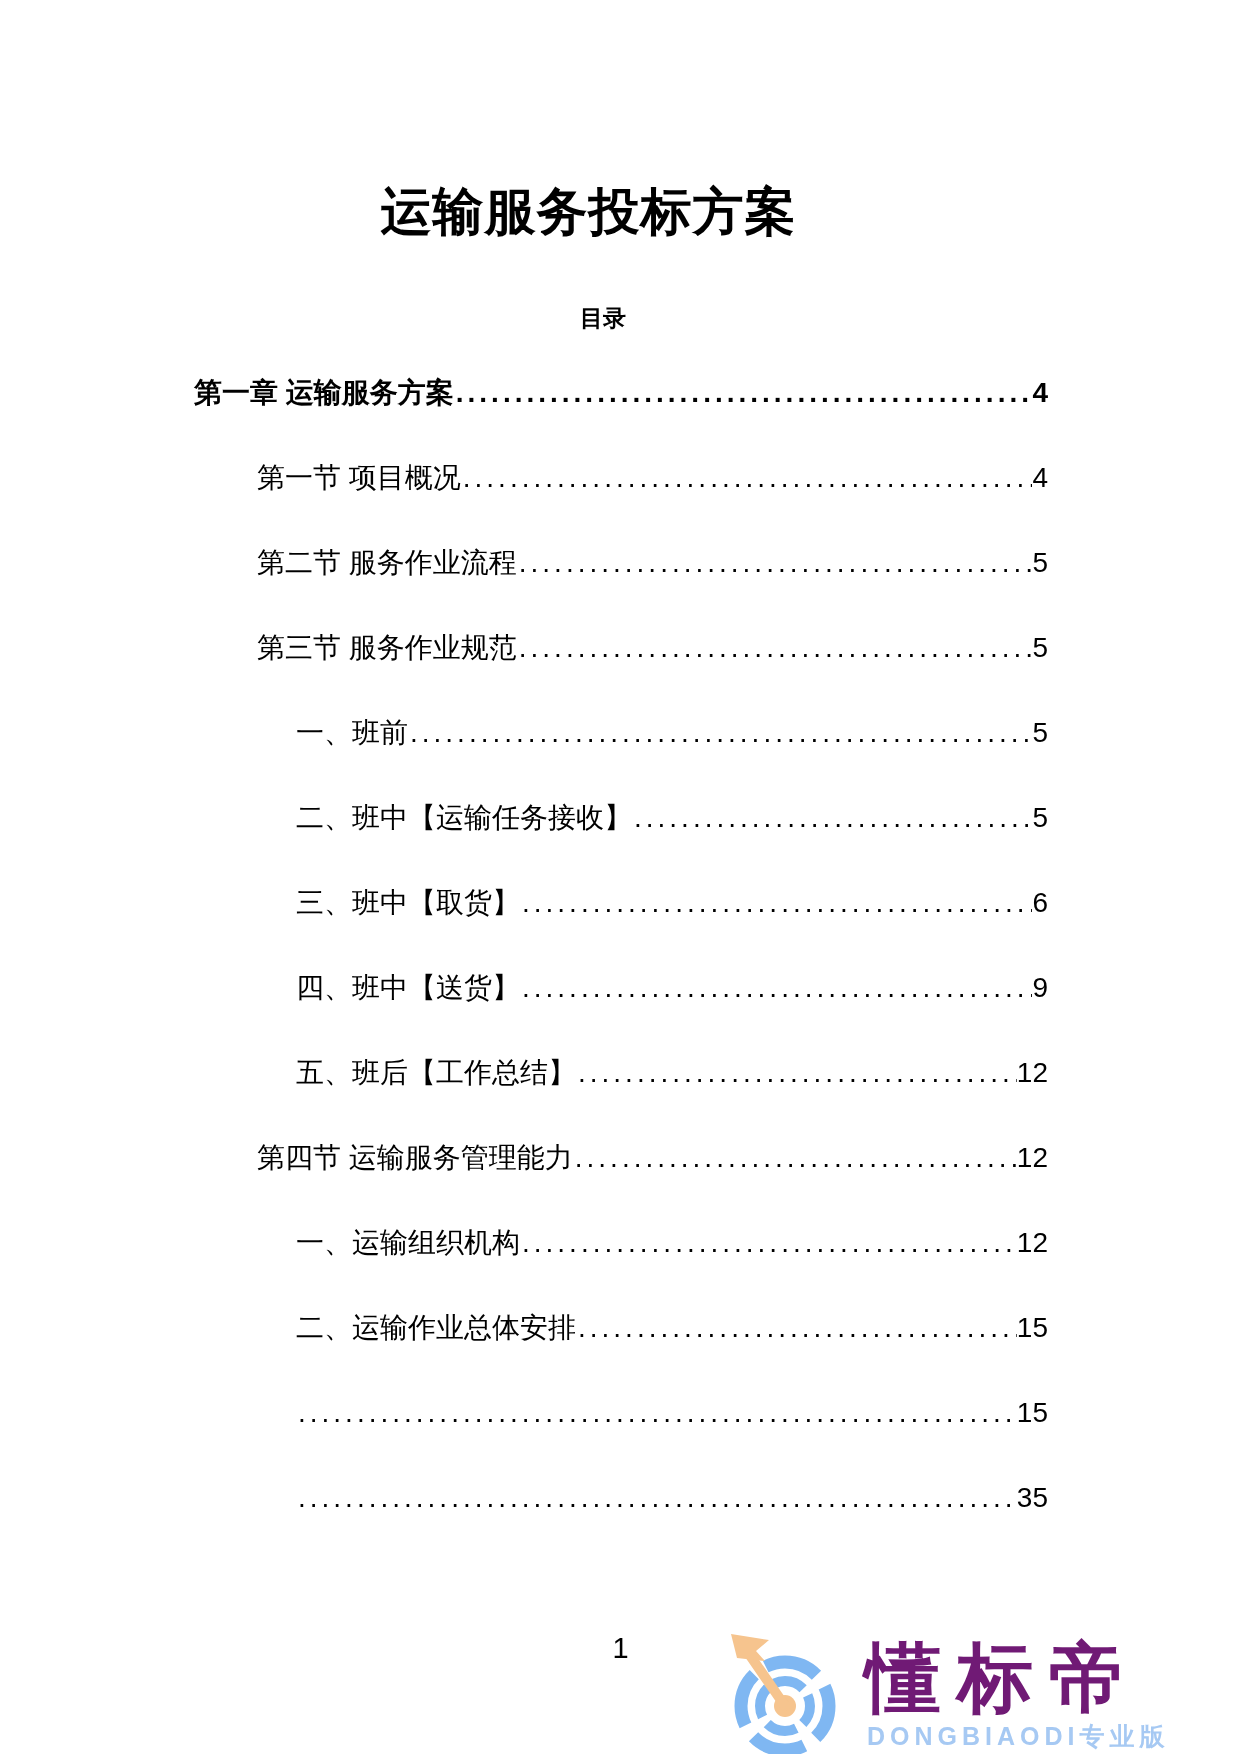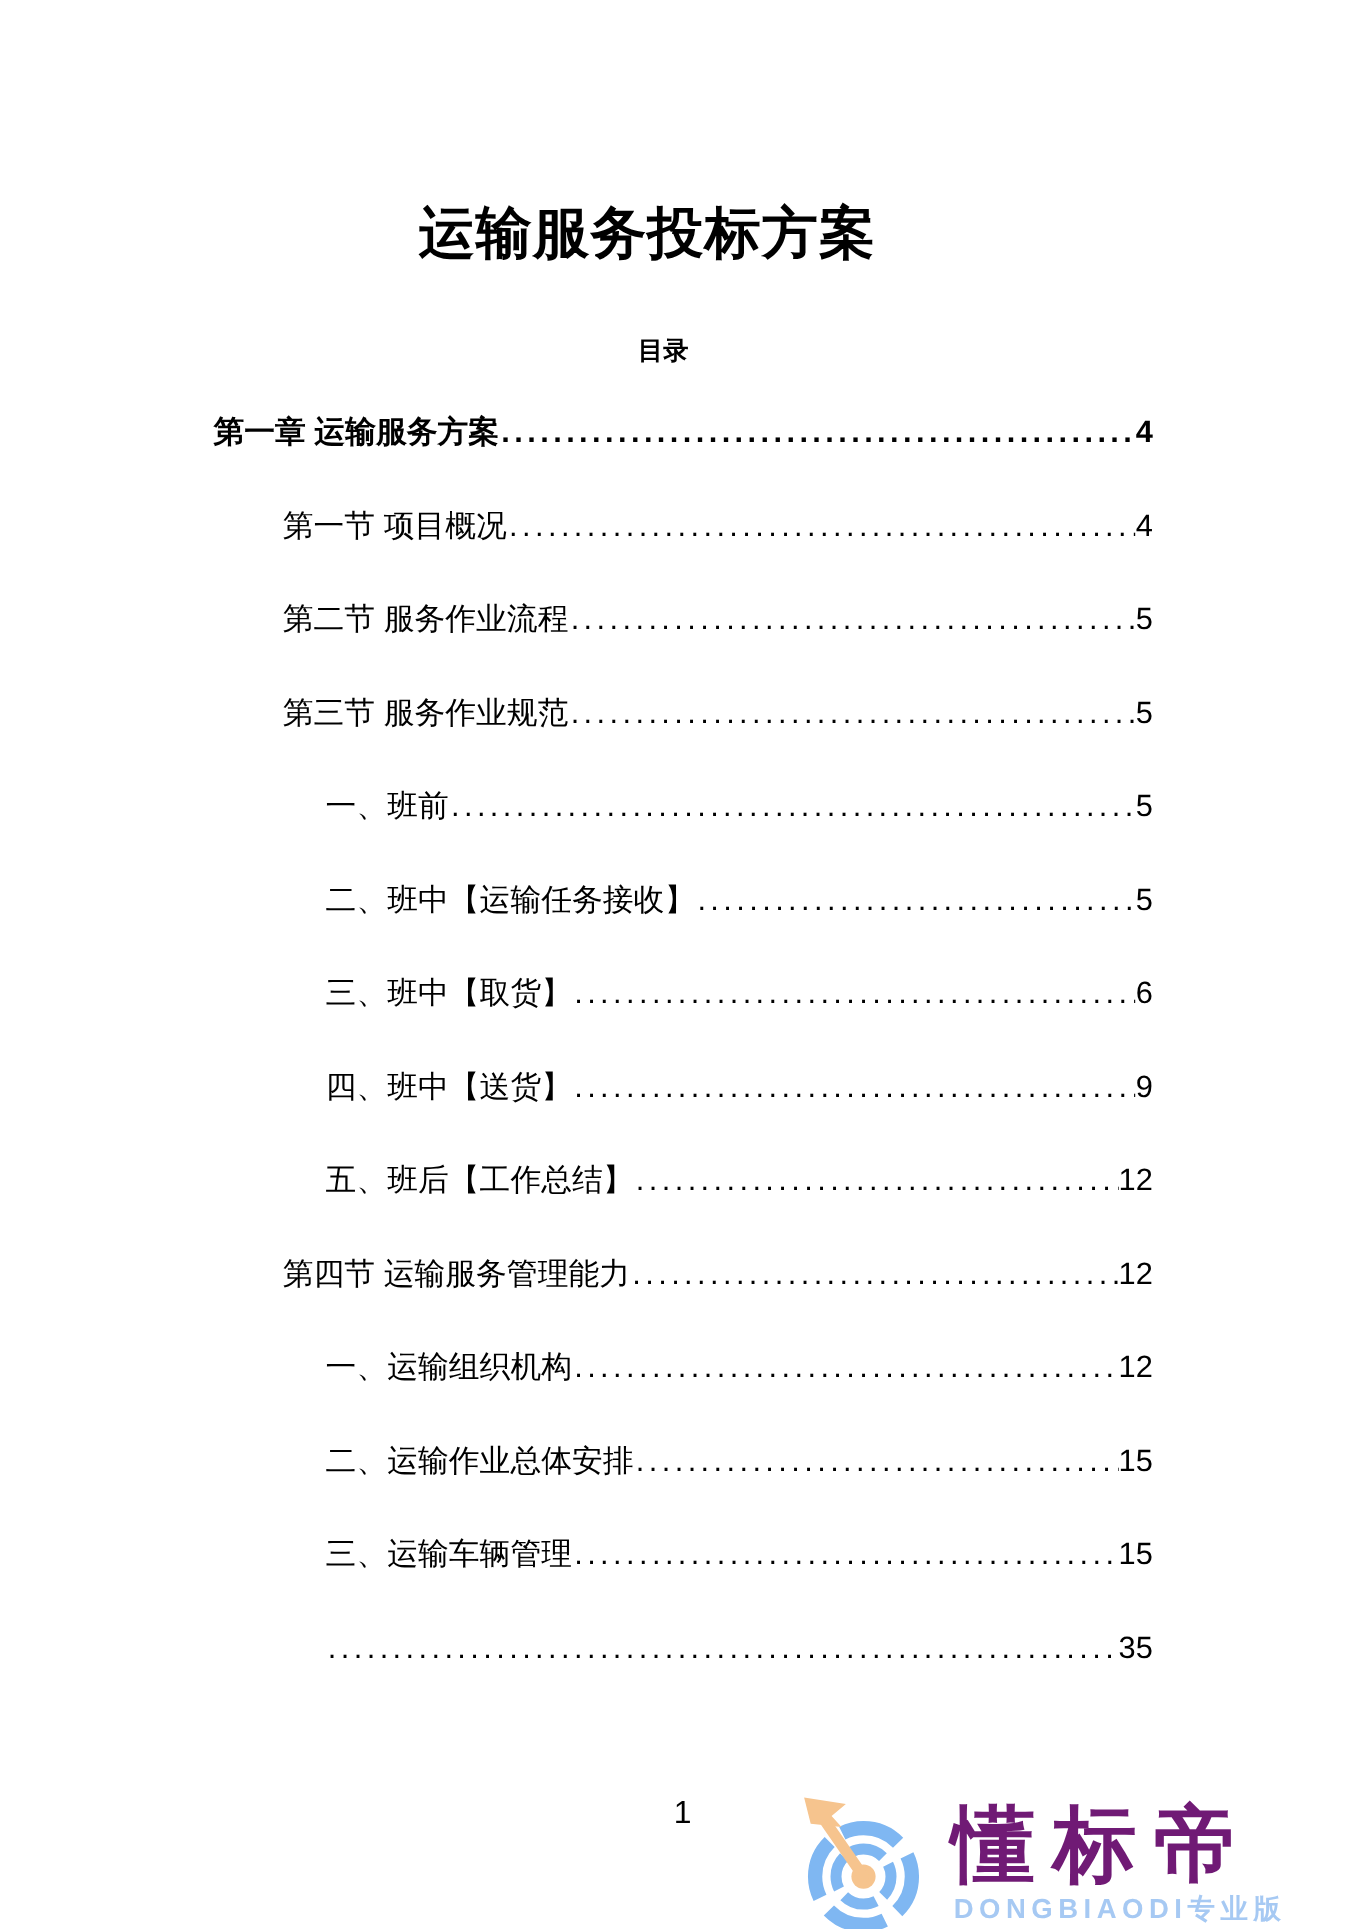--- a/index.html
+++ b/index.html
@@ -128,21 +128,20 @@
     <span class="toc-label">一、运输组织机构</span>
     <span class="dot-leader">......................................................................................................................................................</span>
     <span class="toc-page">12</span>
   </div>
       <div class="toc-row lvl2">
     <span class="toc-label">二、运输作业总体安排</span>
     <span class="dot-leader">......................................................................................................................................................</span>
     <span class="toc-page">15</span>
   </div>
       <div class="toc-row lvl2">
-    <span class="toc-label">三、运输车辆管理</span>
     <span class="dot-leader">......................................................................................................................................................</span>
     <span class="toc-page">15</span>
   </div>
       <div class="toc-row lvl2">
     <span class="dot-leader">......................................................................................................................................................</span>
     <span class="toc-page">35</span>
   </div>
     </div>
 
   <div class="footer-pagenum">1</div>

